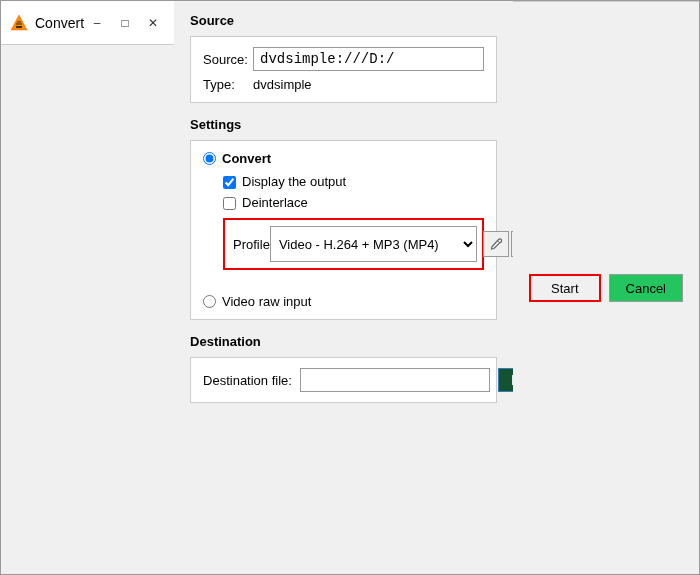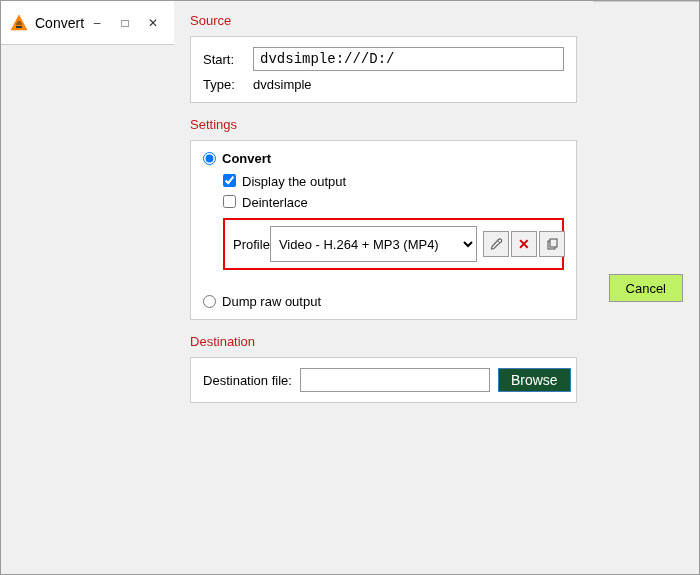--- a/index.html
+++ b/index.html
@@ -61,22 +61,22 @@
     .content {
       flex: 1;
       padding: 12px 16px;
       overflow-y: auto;
     }
     .section {
       margin-bottom: 14px;
     }
     .section-label {
       font-size: 13px;
-      font-weight: 400;
-      color: #b91c1c;
+      font-weight: 700;
+      color: #000000;
       margin-bottom: 8px;
     }
     .section-inner {
       background: #fff;
       border: 1px solid #ccc;
       padding: 10px 12px;
     }
     .source-row {
       display: flex;
       align-items: center;
@@ -126,21 +126,21 @@
       margin-right: 6px;
       cursor: pointer;
     }
     .radio-label {
       font-size: 13px;
       font-weight: 600;
       color: #000;
     }
     .checkbox-row {
       display: flex;
-      align-items: flex-start;
+      align-items: flex-end;
       margin-bottom: 6px;
       padding-left: 20px;
     }
     .checkbox-row input[type="checkbox"] {
       margin-right: 6px;
       cursor: pointer;
     }
     .checkbox-label {
       font-size: 13px;
       color: #000;
@@ -250,21 +250,21 @@
       padding: 0 20px;
       background: #f0f0f0;
       border: 2px solid #e00;
       font-size: 13px;
       cursor: pointer;
       color: #000;
     }
     .cancel-btn {
       height: 28px;
       padding: 0 16px;
-      background: #bef264;
+      background: #22c55e;
       border: 1px solid #999;
       font-size: 13px;
       cursor: pointer;
       color: #000;
     }
     
     .vlc-icon {
       width: 20px;
       height: 20px;
     }
@@ -288,21 +288,21 @@
       <button class="title-bar-btn close">✕</button>
     </div>
   </div>
 
   <div class="content">
 
     <div class="section">
       <div class="section-label">Source</div>
       <div class="section-inner">
         <div class="source-row">
-          <span class="source-row-label">Start:</span>
+          <span class="source-row-label">Source:</span>
           <input class="source-input" type="text" value="dvdsimple:///D:/" style="">
         </div>
         <div class="type-row">
           <span class="type-label">Type:</span>
           <span class="type-value">dvdsimple</span>
         </div>
       </div>
     </div>
 
     <div class="settings-section">
@@ -349,35 +349,36 @@
                   <rect x="3" y="4" width="7" height="8" fill="none" stroke="#666" stroke-width="1.2"></rect>
                   <rect x="5" y="2" width="7" height="8" fill="#f0f0f0" stroke="#666" stroke-width="1.2"></rect>
                 </svg>
               </button>
             </div>
           </div>
         </div>
 
         <div class="dump-row">
           <input type="radio" name="mode" id="dump-radio" style="">
-          <label class="dump-label" for="dump-radio">Dump raw output</label>
+          <label class="dump-label" for="dump-radio">Video raw input</label>
         </div>
 
       </div>
     </div>
 
     <div class="destination-section">
       <div class="section-label">Destination</div>
       <div class="dest-inner">
         <div class="dest-row">
           <span class="dest-label">Destination file:</span>
           <input class="dest-input" type="text" style="">
           <button class="browse-btn">Browse</button>
         </div>
       </div>
     </div>
 
   </div>
 
   <div class="footer">
+    <button class="start-btn">Start</button>
     <button class="cancel-btn">Cancel</button>
   </div>
 </div>
 
 </body></html>

